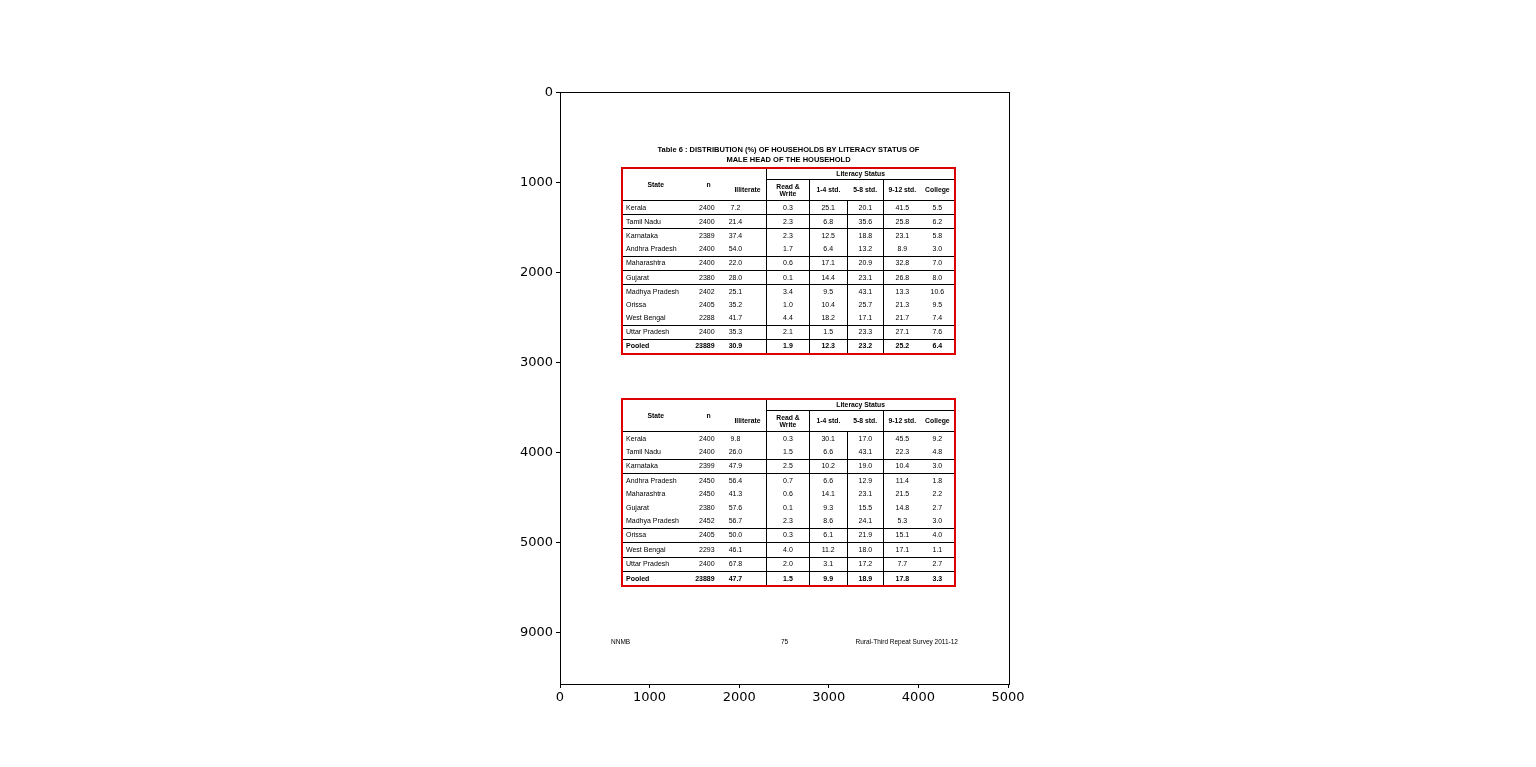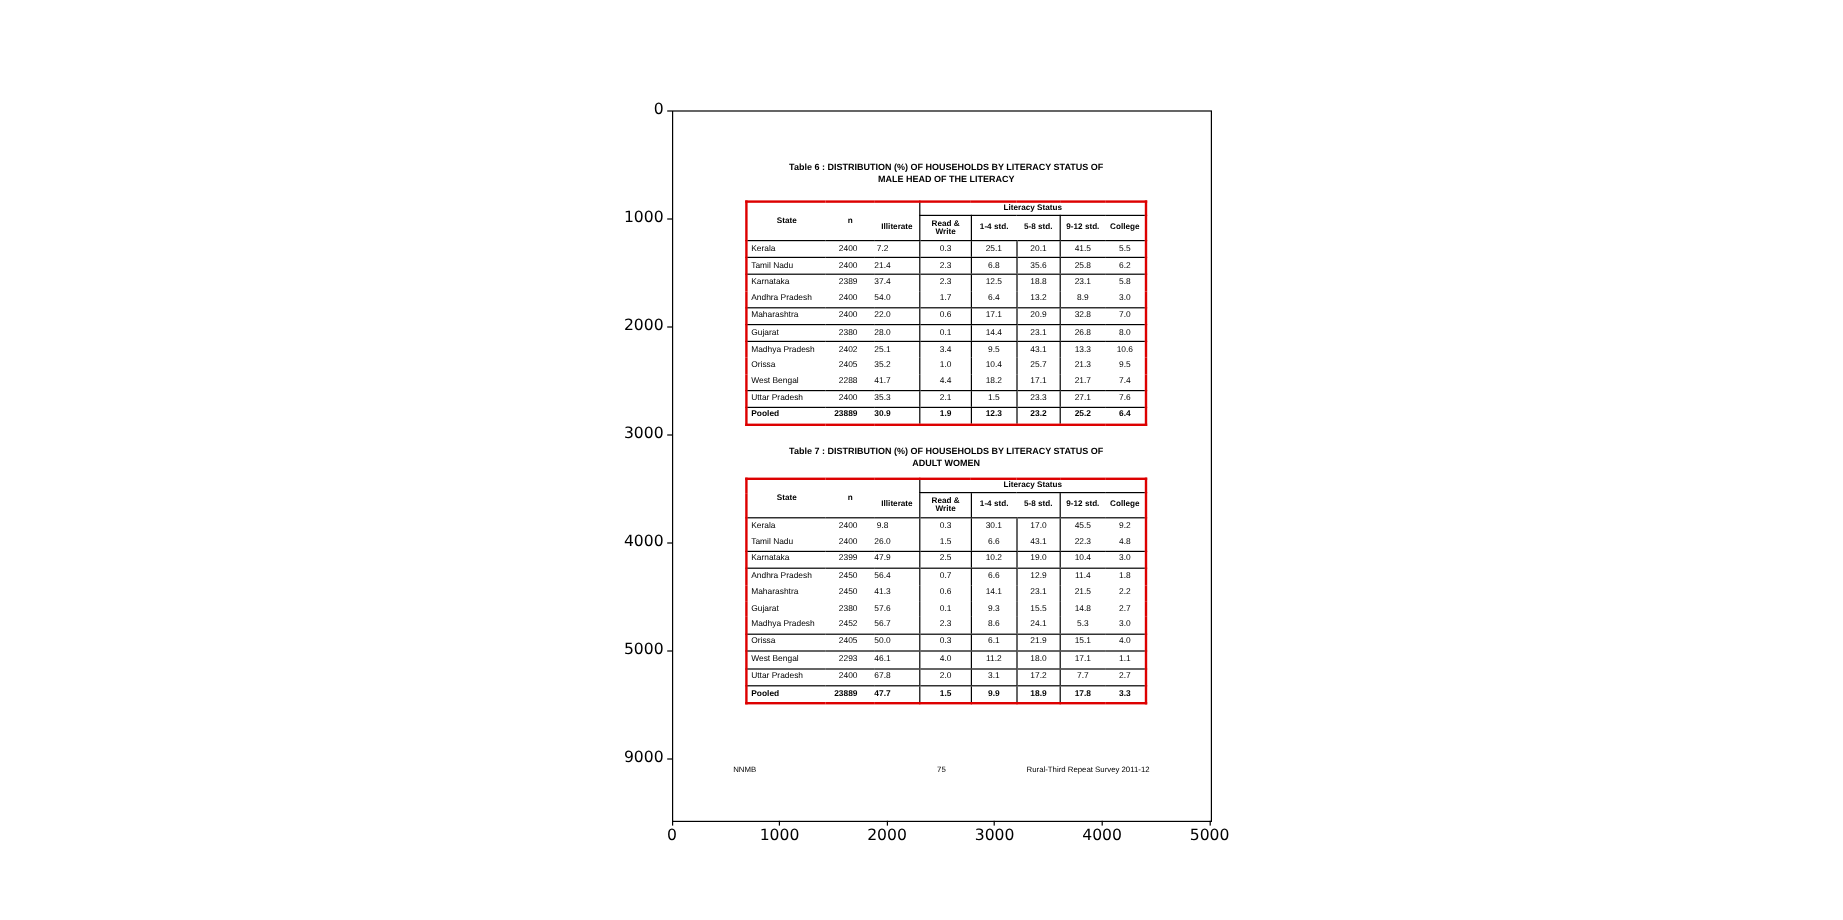--- a/index.html
+++ b/index.html
@@ -35,23 +35,23 @@
   .footer .f-left{left:0;}
   .footer .f-center{left:50%;transform:translateX(-50%);}
   .footer .f-right{right:0;}
 </style>
 </head>
 <body>
 
 <div class="canvas">
   <div class="axes">
 
-    <div class="tbl-title" style="top:42px;left:60px;">
+    <div class="tbl-title" style="top:52px;left:60px;">
       <div>Table 6 : DISTRIBUTION (%) OF HOUSEHOLDS BY LITERACY STATUS OF</div>
-      <div>MALE HEAD OF THE LITERACY</div>
+      <div>MALE HEAD OF THE HOUSEHOLD</div>
     </div>
     <div class="table-block" style="top:74px;">
         <table class="doc-table t6" style="border: 2px solid rgb(221, 0, 0);">
           <colgroup>
             <col style="width: 66px;">
             <col style="width: 40px;">
             <col style="width: 38px;">
             <col style="width: 42px;">
             <col style="width: 38px;">
             <col style="width: 36px;">
@@ -185,24 +185,20 @@
               <td class="c3 bl">1.9</td>
               <td class="c4 bl">12.3</td>
               <td class="c5 bl">23.2</td>
               <td class="c6 bl">25.2</td>
               <td class="c7">6.4</td>
             </tr>
           </tbody>
         </table>
       </div>
 
-    <div class="tbl-title" style="top:278px;left:60px;">
-      <div>Table 7 : DISTRIBUTION (%) OF HOUSEHOLDS BY LITERACY STATUS OF</div>
-      <div>ADULT WOMEN</div>
-    </div>
     <div class="table-block" style="top:305px;">
         <table class="doc-table t7" style="border: 2px solid rgb(221, 0, 0);">
           <colgroup>
             <col style="width: 66px;">
             <col style="width: 40px;">
             <col style="width: 38px;">
             <col style="width: 42px;">
             <col style="width: 38px;">
             <col style="width: 36px;">
             <col style="width: 37px;">

